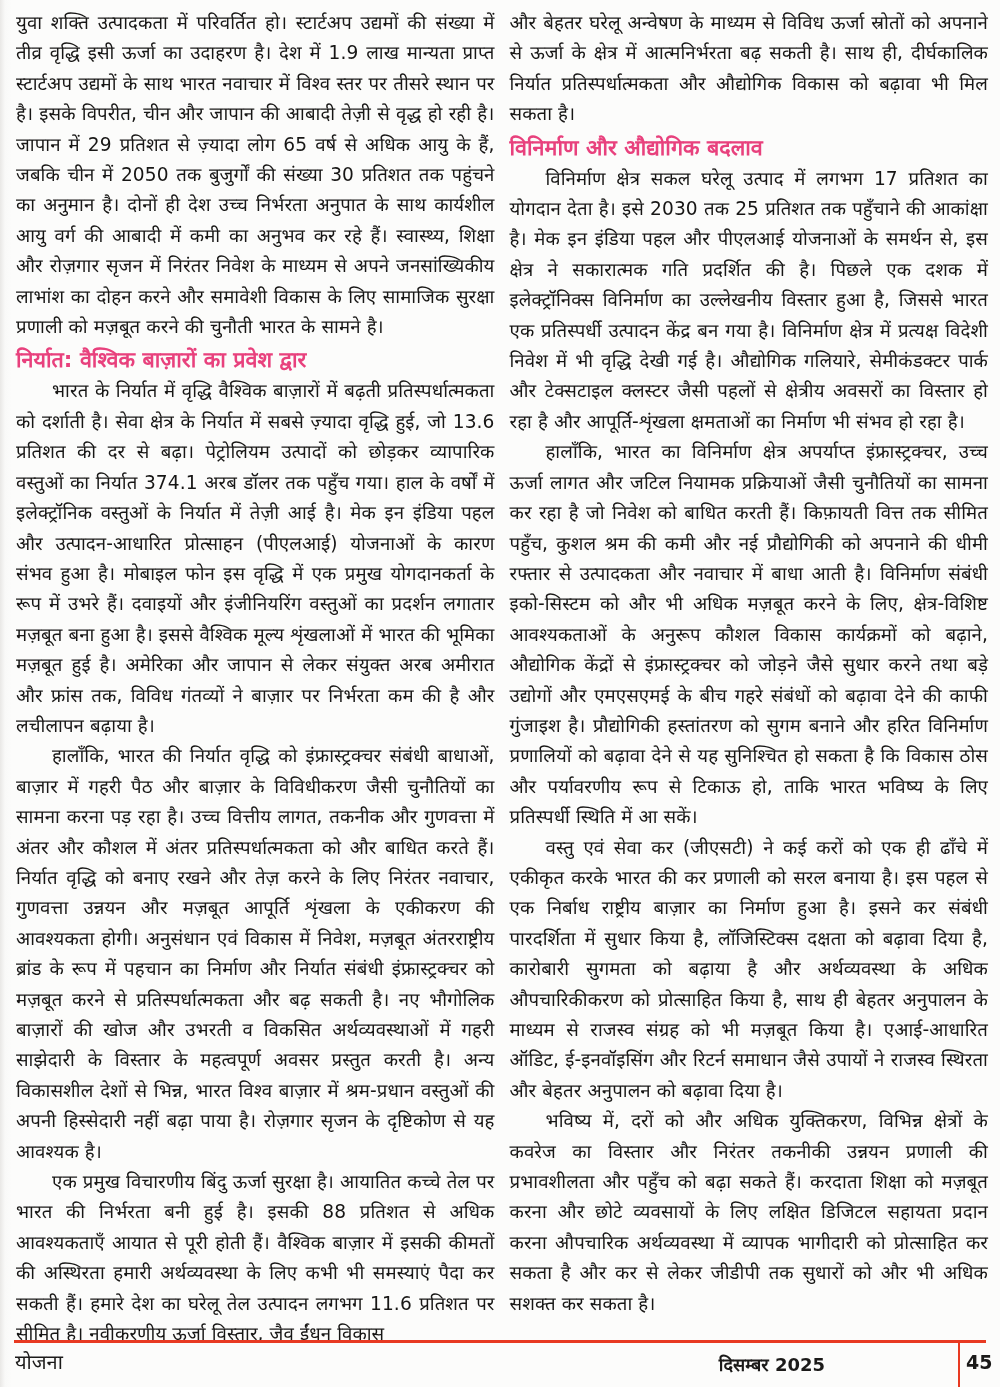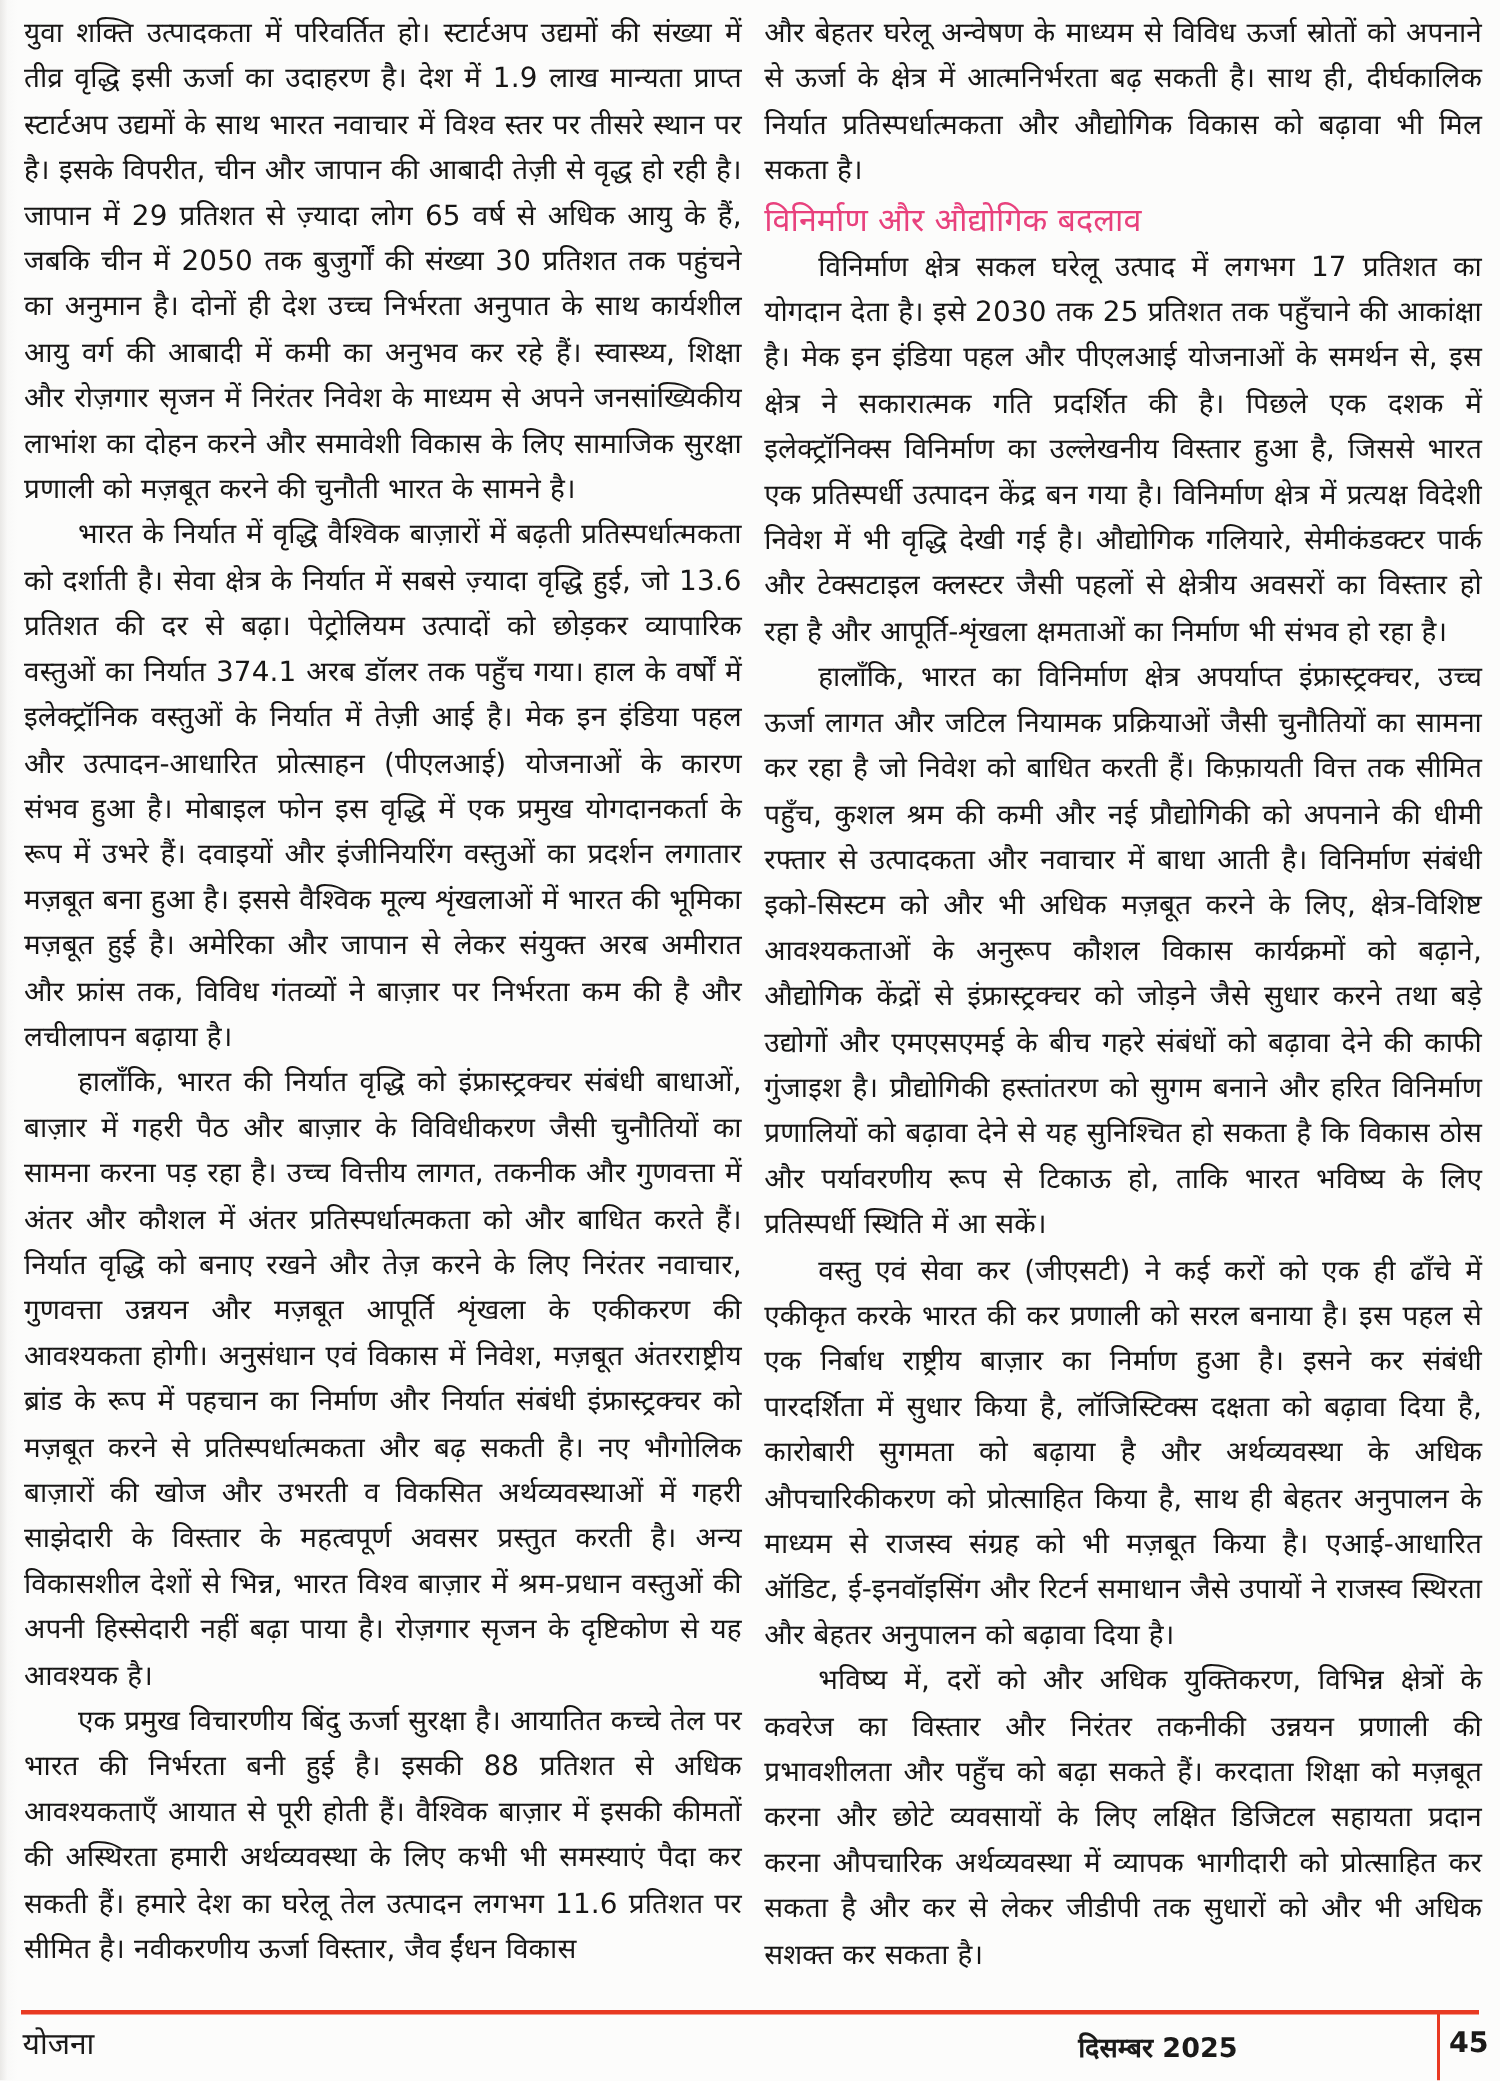--- a/index.html
+++ b/index.html
@@ -38,21 +38,21 @@
     text-indent: 36px;
     letter-spacing: 0.1px;
   }
   .body-paragraph.no-indent {
     text-indent: 0;
   }
   .section-heading {
     margin: 3px 0 2px 0;
     font-size: 21.5px;
     line-height: 29px;
-    font-weight: normal;
+    font-weight: bold;
     color: #e8417d;
     text-indent: 0;
   }
   .footer-rule {
     position: absolute;
     left: 14px;
     width: 972px;
     top: 1340px;
     height: 3px;
     background: #e83a22;
@@ -92,20 +92,21 @@
   }
 </style>
 </head>
 <body>
 
 <div class="page">
 
   <div class="content">
     <div class="column">
         <p class="body-paragraph no-indent">युवा शक्ति उत्पादकता में परिवर्तित हो। स्टार्टअप उद्यमों की संख्या में तीव्र वृद्धि इसी ऊर्जा का उदाहरण है। देश में 1.9 लाख मान्यता प्राप्त स्टार्टअप उद्यमों के साथ भारत नवाचार में विश्व स्तर पर तीसरे स्थान पर है। इसके विपरीत, चीन और जापान की आबादी तेज़ी से वृद्ध हो रही है। जापान में 29 प्रतिशत से ज़्यादा लोग 65 वर्ष से अधिक आयु के हैं, जबकि चीन में 2050 तक बुजुर्गों की संख्या 30 प्रतिशत तक पहुंचने का अनुमान है। दोनों ही देश उच्च निर्भरता अनुपात के साथ कार्यशील आयु वर्ग की आबादी में कमी का अनुभव कर रहे हैं। स्वास्थ्य, शिक्षा और रोज़गार सृजन में निरंतर निवेश के माध्यम से अपने जनसांख्यिकीय लाभांश का दोहन करने और समावेशी विकास के लिए सामाजिक सुरक्षा प्रणाली को मज़बूत करने की चुनौती भारत के सामने है।</p>
+        <h3 class="section-heading">निर्यात: वैश्विक बाज़ारों का प्रवेश द्वार</h3>
         <p class="body-paragraph">भारत के निर्यात में वृद्धि वैश्विक बाज़ारों में बढ़ती प्रतिस्पर्धात्मकता को दर्शाती है। सेवा क्षेत्र के निर्यात में सबसे ज़्यादा वृद्धि हुई, जो 13.6 प्रतिशत की दर से बढ़ा। पेट्रोलियम उत्पादों को छोड़कर व्यापारिक वस्तुओं का निर्यात 374.1 अरब डॉलर तक पहुँच गया। हाल के वर्षों में इलेक्ट्रॉनिक वस्तुओं के निर्यात में तेज़ी आई है। मेक इन इंडिया पहल और उत्पादन-आधारित प्रोत्साहन (पीएलआई) योजनाओं के कारण संभव हुआ है। मोबाइल फोन इस वृद्धि में एक प्रमुख योगदानकर्ता के रूप में उभरे हैं। दवाइयों और इंजीनियरिंग वस्तुओं का प्रदर्शन लगातार मज़बूत बना हुआ है। इससे वैश्विक मूल्य शृंखलाओं में भारत की भूमिका मज़बूत हुई है। अमेरिका और जापान से लेकर संयुक्त अरब अमीरात और फ्रांस तक, विविध गंतव्यों ने बाज़ार पर निर्भरता कम की है और लचीलापन बढ़ाया है।</p>
         <p class="body-paragraph">हालाँकि, भारत की निर्यात वृद्धि को इंफ्रास्ट्रक्चर संबंधी बाधाओं, बाज़ार में गहरी पैठ और बाज़ार के विविधीकरण जैसी चुनौतियों का सामना करना पड़ रहा है। उच्च वित्तीय लागत, तकनीक और गुणवत्ता में अंतर और कौशल में अंतर प्रतिस्पर्धात्मकता को और बाधित करते हैं। निर्यात वृद्धि को बनाए रखने और तेज़ करने के लिए निरंतर नवाचार, गुणवत्ता उन्नयन और मज़बूत आपूर्ति शृंखला के एकीकरण की आवश्यकता होगी। अनुसंधान एवं विकास में निवेश, मज़बूत अंतरराष्ट्रीय ब्रांड के रूप में पहचान का निर्माण और निर्यात संबंधी इंफ्रास्ट्रक्चर को मज़बूत करने से प्रतिस्पर्धात्मकता और बढ़ सकती है। नए भौगोलिक बाज़ारों की खोज और उभरती व विकसित अर्थव्यवस्थाओं में गहरी साझेदारी के विस्तार के महत्वपूर्ण अवसर प्रस्तुत करती है। अन्य विकासशील देशों से भिन्न, भारत विश्व बाज़ार में श्रम-प्रधान वस्तुओं की अपनी हिस्सेदारी नहीं बढ़ा पाया है। रोज़गार सृजन के दृष्टिकोण से यह आवश्यक है।</p>
         <p class="body-paragraph">एक प्रमुख विचारणीय बिंदु ऊर्जा सुरक्षा है। आयातित कच्चे तेल पर भारत की निर्भरता बनी हुई है। इसकी 88 प्रतिशत से अधिक आवश्यकताएँ आयात से पूरी होती हैं। वैश्विक बाज़ार में इसकी कीमतों की अस्थिरता हमारी अर्थव्यवस्था के लिए कभी भी समस्याएं पैदा कर सकती हैं। हमारे देश का घरेलू तेल उत्पादन लगभग 11.6 प्रतिशत पर सीमित है। नवीकरणीय ऊर्जा विस्तार, जैव ईंधन विकास</p>
       </div>
     <div class="column">
         <p class="body-paragraph no-indent">और बेहतर घरेलू अन्वेषण के माध्यम से विविध ऊर्जा स्रोतों को अपनाने से ऊर्जा के क्षेत्र में आत्मनिर्भरता बढ़ सकती है। साथ ही, दीर्घकालिक निर्यात प्रतिस्पर्धात्मकता और औद्योगिक विकास को बढ़ावा भी मिल सकता है।</p>
         <h3 class="section-heading">विनिर्माण और औद्योगिक बदलाव</h3>
         <p class="body-paragraph">विनिर्माण क्षेत्र सकल घरेलू उत्पाद में लगभग 17 प्रतिशत का योगदान देता है। इसे 2030 तक 25 प्रतिशत तक पहुँचाने की आकांक्षा है। मेक इन इंडिया पहल और पीएलआई योजनाओं के समर्थन से, इस क्षेत्र ने सकारात्मक गति प्रदर्शित की है। पिछले एक दशक में इलेक्ट्रॉनिक्स विनिर्माण का उल्लेखनीय विस्तार हुआ है, जिससे भारत एक प्रतिस्पर्धी उत्पादन केंद्र बन गया है। विनिर्माण क्षेत्र में प्रत्यक्ष विदेशी निवेश में भी वृद्धि देखी गई है। औद्योगिक गलियारे, सेमीकंडक्टर पार्क और टेक्सटाइल क्लस्टर जैसी पहलों से क्षेत्रीय अवसरों का विस्तार हो रहा है और आपूर्ति-शृंखला क्षमताओं का निर्माण भी संभव हो रहा है।</p>
         <p class="body-paragraph">हालाँकि, भारत का विनिर्माण क्षेत्र अपर्याप्त इंफ्रास्ट्रक्चर, उच्च ऊर्जा लागत और जटिल नियामक प्रक्रियाओं जैसी चुनौतियों का सामना कर रहा है जो निवेश को बाधित करती हैं। किफ़ायती वित्त तक सीमित पहुँच, कुशल श्रम की कमी और नई प्रौद्योगिकी को अपनाने की धीमी रफ्तार से उत्पादकता और नवाचार में बाधा आती है। विनिर्माण संबंधी इको-सिस्टम को और भी अधिक मज़बूत करने के लिए, क्षेत्र-विशिष्ट आवश्यकताओं के अनुरूप कौशल विकास कार्यक्रमों को बढ़ाने, औद्योगिक केंद्रों से इंफ्रास्ट्रक्चर को जोड़ने जैसे सुधार करने तथा बड़े उद्योगों और एमएसएमई के बीच गहरे संबंधों को बढ़ावा देने की काफी गुंजाइश है। प्रौद्योगिकी हस्तांतरण को सुगम बनाने और हरित विनिर्माण प्रणालियों को बढ़ावा देने से यह सुनिश्चित हो सकता है कि विकास ठोस और पर्यावरणीय रूप से टिकाऊ हो, ताकि भारत भविष्य के लिए प्रतिस्पर्धी स्थिति में आ सकें।</p>
         <p class="body-paragraph">वस्तु एवं सेवा कर (जीएसटी) ने कई करों को एक ही ढाँचे में एकीकृत करके भारत की कर प्रणाली को सरल बनाया है। इस पहल से एक निर्बाध राष्ट्रीय बाज़ार का निर्माण हुआ है। इसने कर संबंधी पारदर्शिता में सुधार किया है, लॉजिस्टिक्स दक्षता को बढ़ावा दिया है, कारोबारी सुगमता को बढ़ाया है और अर्थव्यवस्था के अधिक औपचारिकीकरण को प्रोत्साहित किया है, साथ ही बेहतर अनुपालन के माध्यम से राजस्व संग्रह को भी मज़बूत किया है। एआई-आधारित ऑडिट, ई-इनवॉइसिंग और रिटर्न समाधान जैसे उपायों ने राजस्व स्थिरता और बेहतर अनुपालन को बढ़ावा दिया है।</p>

